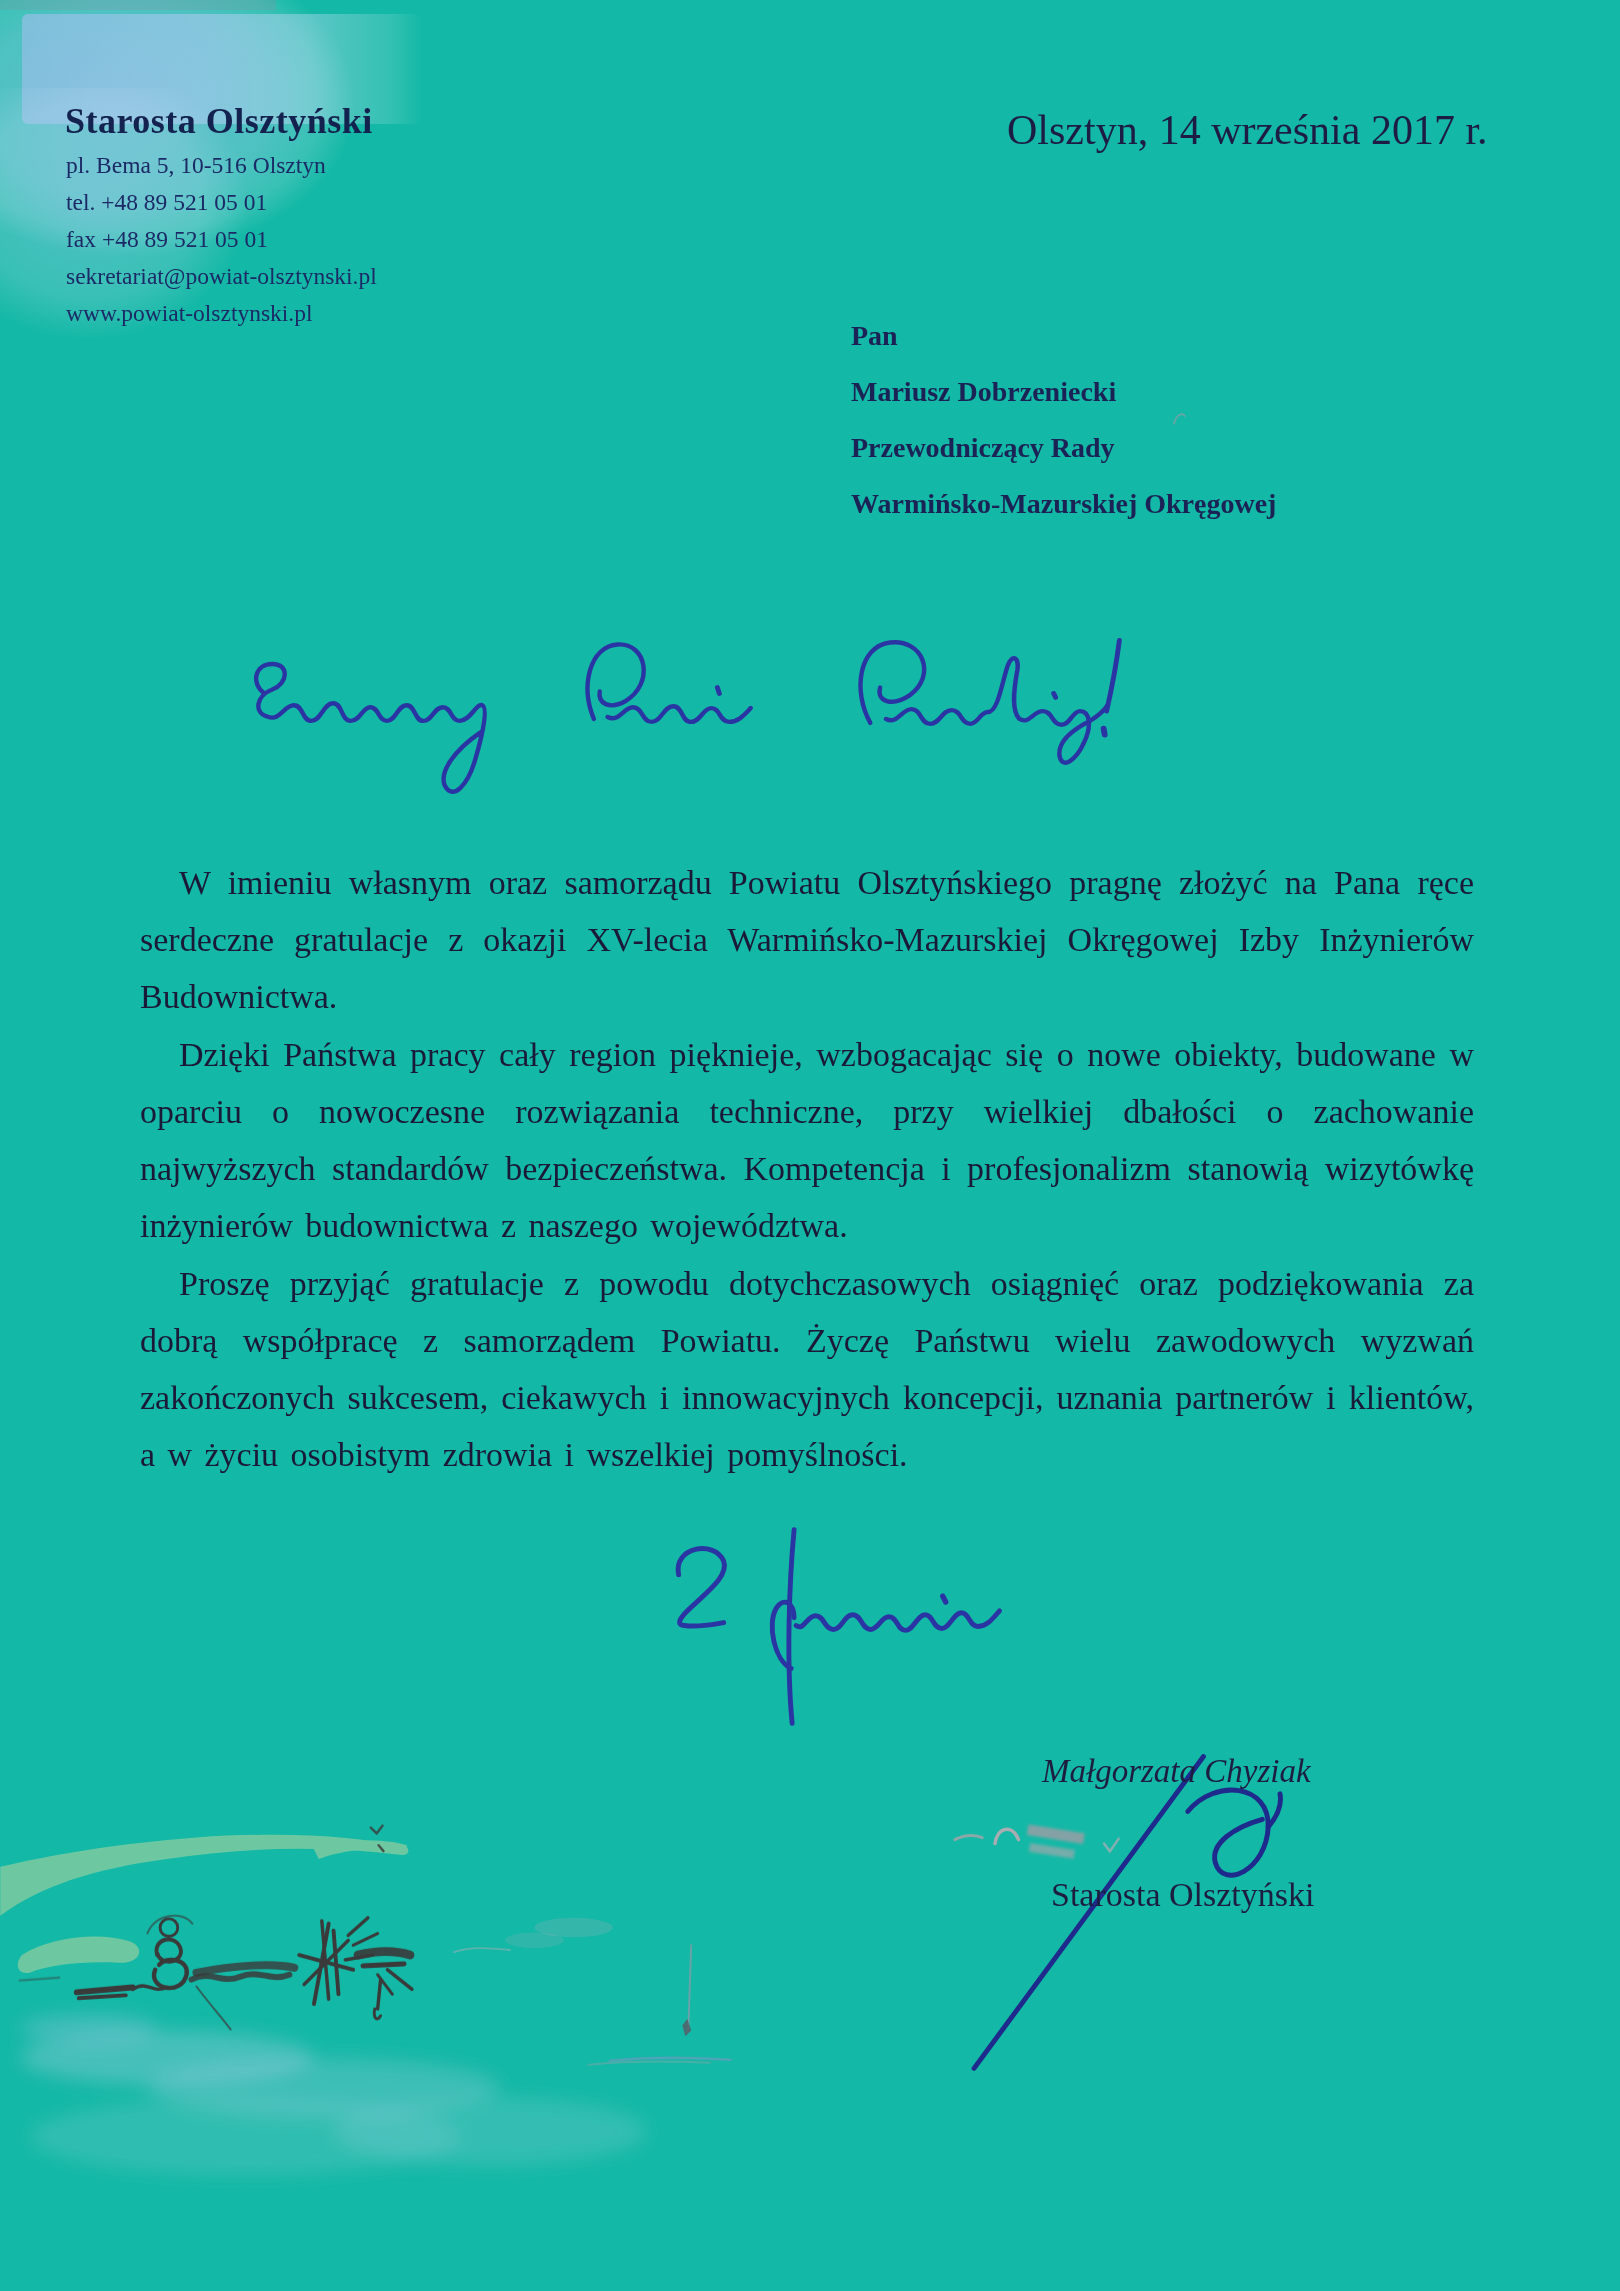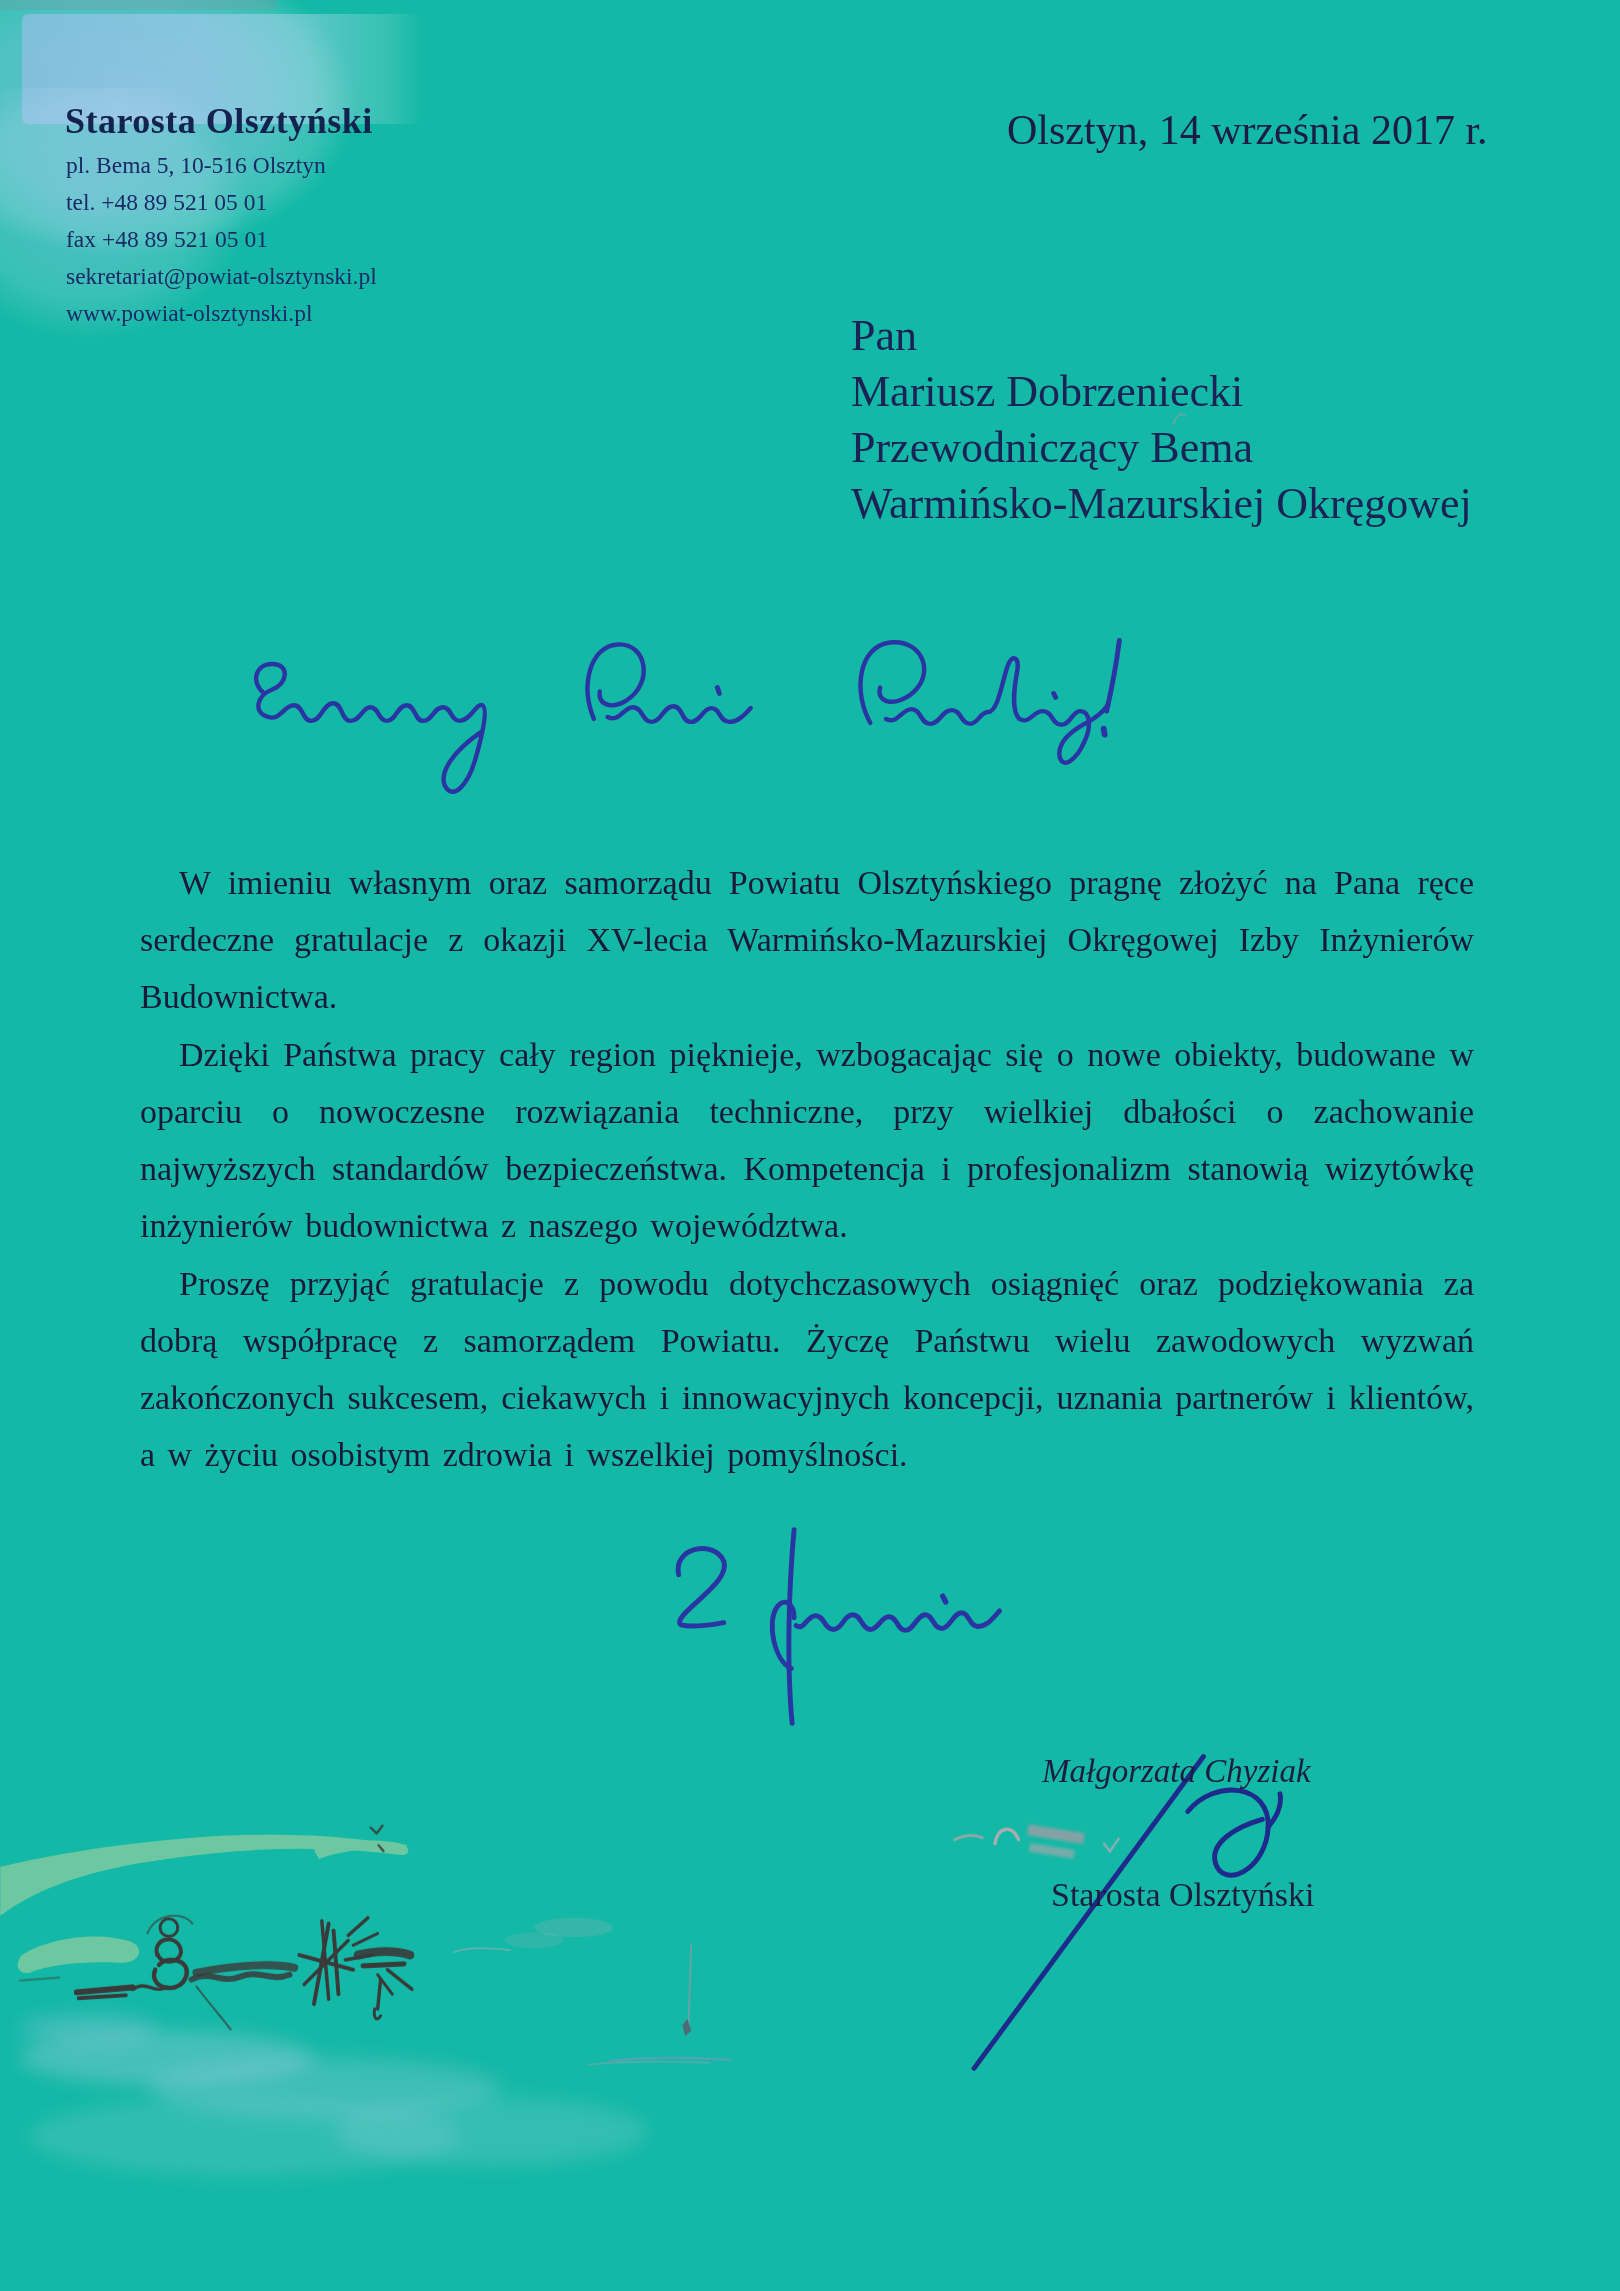--- a/index.html
+++ b/index.html
@@ -51,21 +51,21 @@
     font-size:23.5px;line-height:37px;color:#1b2a66;white-space:nowrap;
   }
   
   .dateline{
     position:absolute;left:1007px;top:106px;
     font-size:42px;color:#1c1c44;white-space:nowrap;
   }
   
   .recipient{
     position:absolute;left:851px;top:308px;
-    font-size:44px;font-weight:normal;line-height:56px;color:#1b2356;
+    font-size:28px;font-weight:bold;line-height:56px;color:#1b2356;
     white-space:nowrap;
   }
   
   .body-text{
     position:absolute;left:139px;top:853px;width:1336px;
     font-size:34px;line-height:57px;color:#1a1a38;
     text-align:justify;
   }
   .body-text p{margin:1px;text-indent:39px;word-spacing:3.9px;}
   
@@ -97,21 +97,21 @@
     <div>fax +48 89 521 05 01</div>
     <div>sekretariat@powiat-olsztynski.pl</div>
     <div>www.powiat-olsztynski.pl</div>
   </div>
 
   <div class="dateline">Olsztyn, 14 września 2017 r.</div>
 
   <div class="recipient">
     <div>Pan</div>
     <div>Mariusz Dobrzeniecki</div>
-    <div>Przewodniczący Bema</div>
+    <div>Przewodniczący Rady</div>
     <div>Warmińsko-Mazurskiej Okręgowej</div>
   </div>
 
   <svg role="img" style="left:235px;top:613px;" width="902" height="206" viewBox="0 0 920 210" aria-label="Szanowny Panie Przewodniczący!">
     <g fill="none" stroke="#2a35a3" stroke-width="4.5" stroke-linecap="round" stroke-linejoin="round">
       <path d="M30,82 C16,72 20,52 38,52 C56,52 54,72 38,78 C22,84 18,102 34,106 C46,110 50,94 60,94 C70,94 68,110 78,110 C88,110 90,92 100,92 C110,92 108,110 118,110 C128,110 130,96 138,96 C147,96 146,110 155,110 C164,110 166,94 175,94 C184,94 183,110 192,110 C201,110 203,96 212,96 C221,96 220,110 229,110 C240,110 246,92 252,94 C258,96 254,118 246,146 C238,176 222,192 214,176 C208,162 224,140 250,122"></path>
       <path d="M366,108 C352,74 362,34 390,32 C420,30 428,72 398,90 C382,99 370,92 372,80"></path>
       <path d="M380,106 C392,112 396,96 406,96 C416,96 415,111 425,111 C435,111 437,95 447,95 C457,95 455,111 465,111 C475,111 477,97 486,97 C495,97 494,111 504,111 C514,111 520,103 526,97"></path>
       <path d="M492,76 L494,82" stroke-width="5"></path>
       <path d="M648,112 C630,80 636,34 668,30 C702,26 716,64 688,84 C670,96 654,90 658,76"></path>

